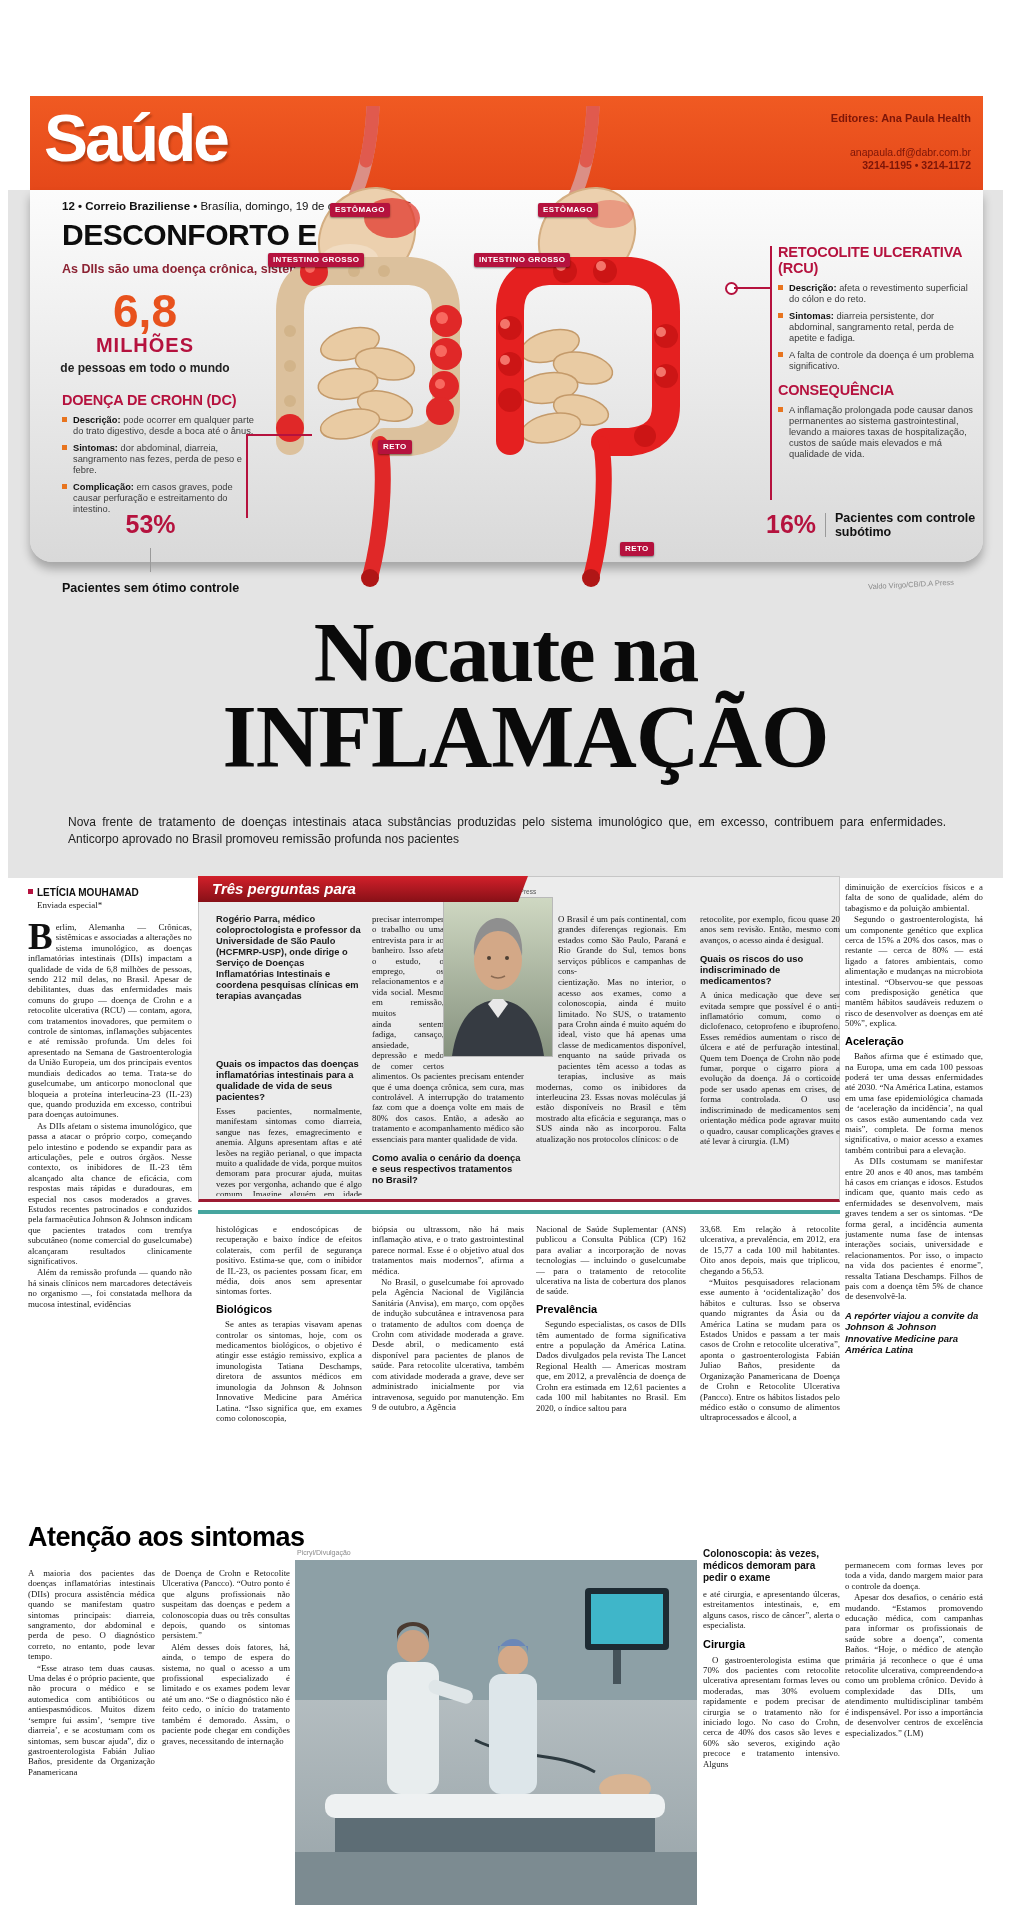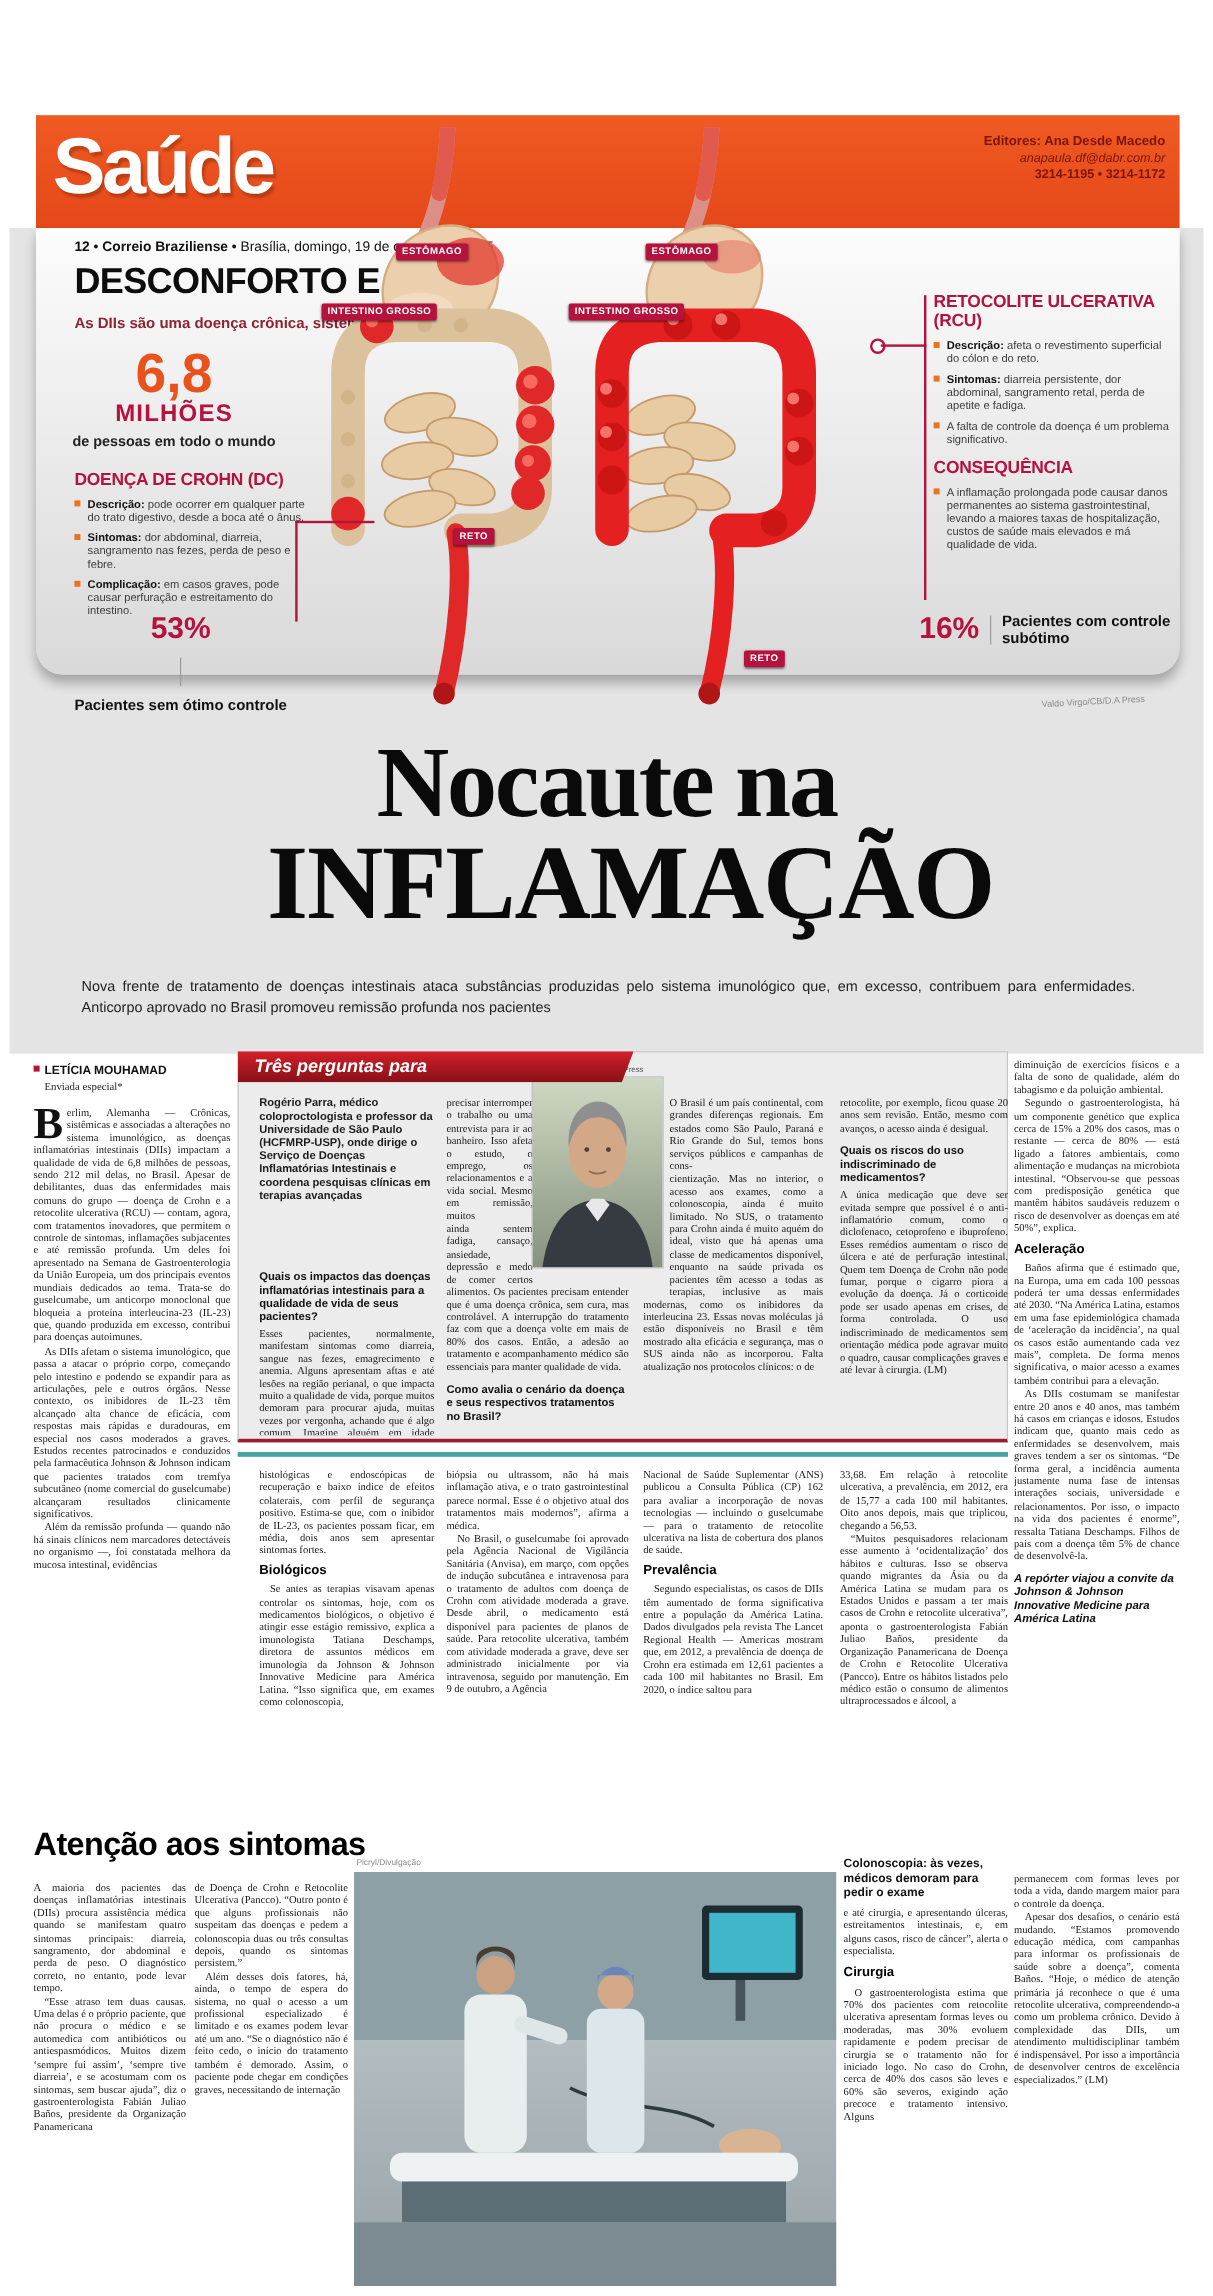--- a/index.html
+++ b/index.html
@@ -6,21 +6,21 @@
   .page{position:relative;width:1011px;height:1913px;background:#fff;overflow:hidden;
         font-family:"Liberation Sans",sans-serif;border-radius:15px;}
   .abs{position:absolute;}
   
   .graytop{left:8px;top:190px;width:995px;height:688px;background:#e4e4e4;}
   .orangebar{left:30px;top:96px;width:953px;height:94px;background:linear-gradient(#f05a22,#e5481a);}
   .sectiontitle{left:44px;top:100px;font-weight:bold;font-size:66px;color:#fff;letter-spacing:-3px;
         text-shadow:2px 3px 2px rgba(100,30,0,.35);}
   .editorblock{right:40px;top:112px;text-align:right;color:#7c1508;line-height:1.25;}
   .editorblock .l1{font-size:11px;font-weight:bold;}
-  .editorblock .l2{font-size:10.5px;font-style:italic;}
+  .editorblock .l2{font-size:10.5px;margin-top:20px;}
   .editorblock .l3{font-size:10.5px;font-weight:bold;}
   
   .card{left:30px;top:190px;width:953px;height:372px;background:linear-gradient(#fcfcfc,#d9d9d9);
         border-radius:0 0 22px 22px;box-shadow:0 7px 10px rgba(0,0,0,.28);}
   .pageline{left:62px;top:200px;font-size:11.5px;color:#111;}
   .pageline b{font-weight:bold;}
   .infotitle{left:62px;top:218px;font-size:30px;font-weight:800;color:#0d0d0d;letter-spacing:-.5px;}
   .infosub{left:62px;top:262px;font-size:12.5px;font-weight:bold;color:#8c2333;}
   .statbig{left:40px;top:288px;width:210px;text-align:center;}
   .statbig .v{font-size:46px;font-weight:800;color:#e8521d;line-height:1;}
@@ -83,21 +83,21 @@
 </head>
 <body>
 
 <div class="page">
 
   <div class="abs graytop"></div>
 
   <div class="abs orangebar"></div>
   <div class="abs sectiontitle">Saúde</div>
   <div class="abs editorblock">
-    <div class="l1">Editores: Ana Desde Macedo</div>
+    <div class="l1">Editores: Ana Paula Health</div>
     <div class="l2">anapaula.df@dabr.com.br</div>
     <div class="l3">3214-1195 • 3214-1172</div>
   </div>
 
   <div class="abs card"></div>
   <div class="abs pageline">
     <b>12 • Correio Braziliense •</b><span> Brasília, domingo, 19 de outubro de 2025</span>
   </div>
   <div class="abs infotitle">DESCONFORTO E DOR</div>
   <div class="abs infosub">As DIIs são uma doença crônica, sistêmica e imunomediada</div>

